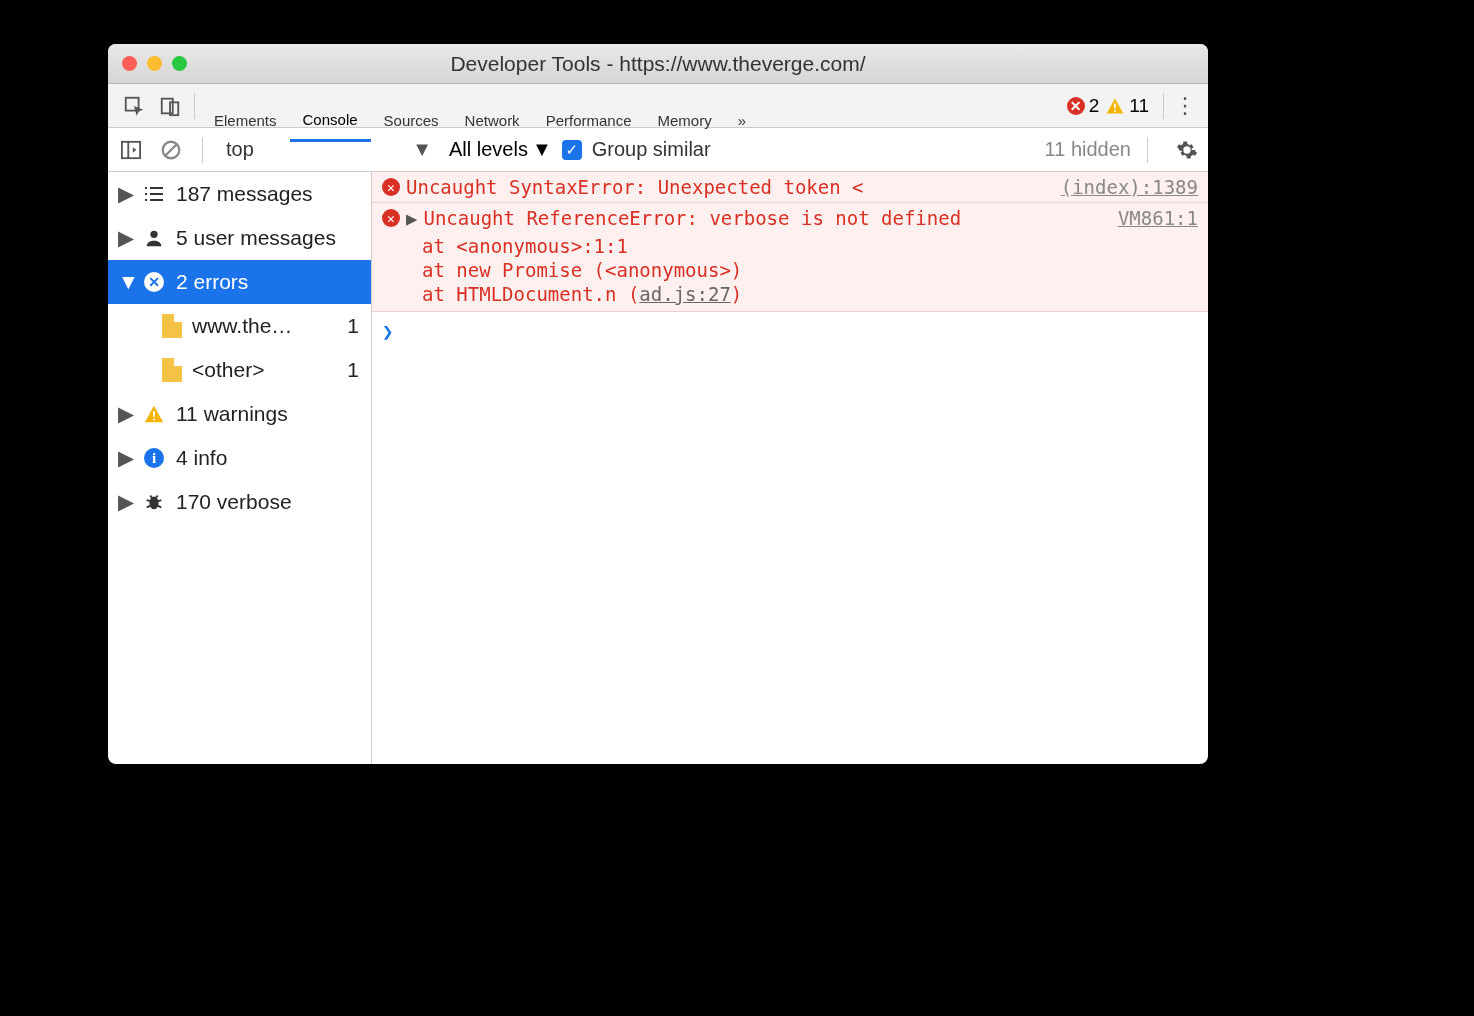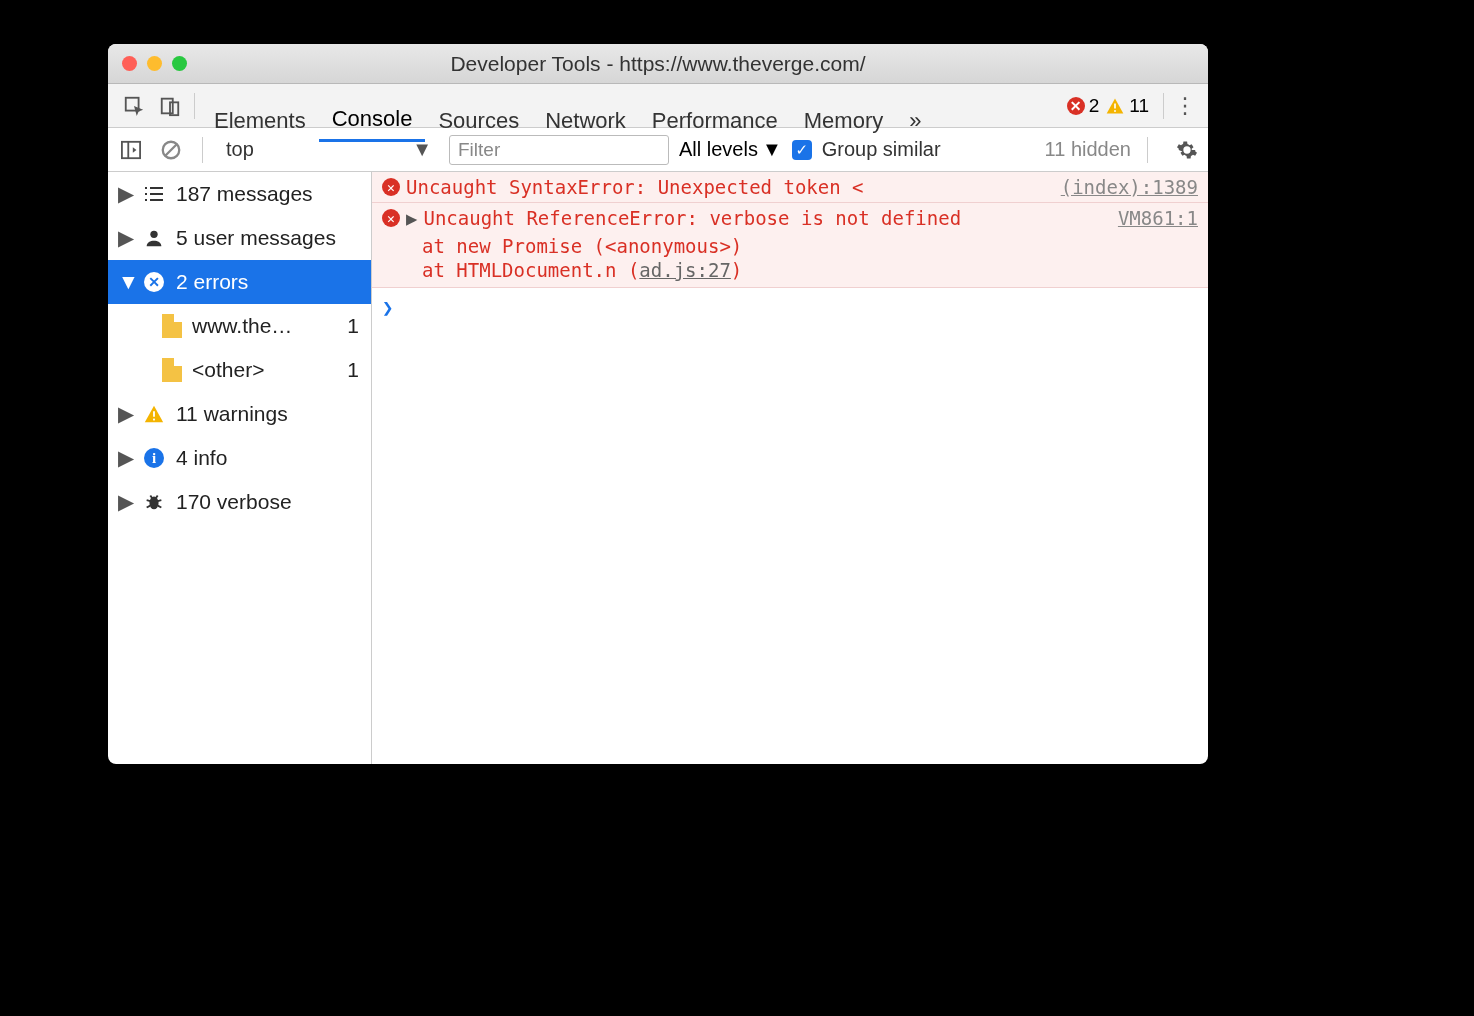--- a/index.html
+++ b/index.html
@@ -40,21 +40,21 @@
 
 .tabs {
   height: 44px;
   background:#f3f3f3;
   border-bottom:1px solid #ccc;
   display:flex;
   align-items:center;
   padding:0 8px;
   gap:0;
 }
-.tab-btn { display:flex; align-items:center; justify-content:center; height:100%; padding:0 13px; color:#333; font-size:22px; cursor:pointer;margin-top:30px;}
+.tab-btn { display:flex; align-items:center; justify-content:center; height:100%; padding:0 13px; color:#333; font-size:15px; cursor:pointer;margin-top:30px;}
 .tab-btn.active { color:#000; border-bottom:3px solid #1a73e8; }
 .tab-sep { width:1px; height:26px; background:#ccc; margin:0 6px;}
 .icon-btn { width:36px; height:36px; display:flex; align-items:center; justify-content:center; cursor:pointer; color:#555;}
 .tabs-spacer{ flex:1; }
 .badge-area{ display:flex; align-items:center; gap:6px; padding:0 8px;}
 .err-dot,.warn-tri{ display:inline-flex; align-items:center; gap:4px; font-size:19px;}
 .err-dot .circ{ width:18px;height:18px;border-radius:50%;background:#d93025;color:#fff;display:flex;align-items:center;justify-content:center;font-size:14px;font-weight:bold;}
 .warn-tri svg{ width:20px;height:20px;}
 .ellipsis{ width:30px;text-align:center;font-size:22px;color:#555;cursor:pointer;}
 
@@ -168,21 +168,20 @@
           <circle cx="12" cy="12" r="9"></circle>
           <line x1="6" y1="18" x2="18" y2="6"></line>
         </svg>
     </div>
     <div class="tab-sep"></div>
     <div class="context-sel">
       <span>top</span>
       <span style="flex:1"></span>
       <span style="color:#555">▼</span>
     </div>
-    <input class="filter-input" placeholder="Filter" style="">
     <div class="levels">
       <span>All levels</span>
       <span>▼</span>
     </div>
     <span class="chk">✓</span>
     <span>Group similar</span>
     <span class="hidden-count">11 hidden</span>
     <div class="tab-sep"></div>
     <div class="gear">
       <svg width="22" height="22" viewBox="0 0 24 24" fill="#555">
@@ -280,20 +279,21 @@
       </div>
 
       <div class="msg" style="border-bottom:1px solid #f0d0d0">
         <div class="left" style="flex-direction:column;">
           <div style="display:flex;gap:6px;">
             <span style="width:18px;height:18px;border-radius:50%;background:#d93025;color:#fff;display:inline-flex;align-items:center;justify-content:center;font-size:13px;font-weight:bold;margin-top:2px">✕</span>
             <span class="exp">▶</span>
             <span class="txt">Uncaught ReferenceError: verbose is not defined</span>
           </div>
           <div class="stack">
+            <div class="ln"><span>at &lt;anonymous&gt;:1:1</span></div>
             <div class="ln"><span>at new Promise (&lt;anonymous&gt;)</span></div>
             <div class="ln"><span>at HTMLDocument.n (</span><a>ad.js:27</a><span>)</span></div>
           </div>
         </div>
         <span class="src">VM861:1</span>
       </div>
 
       <div class="prompt">❯</div>
     </div>
   </div>

